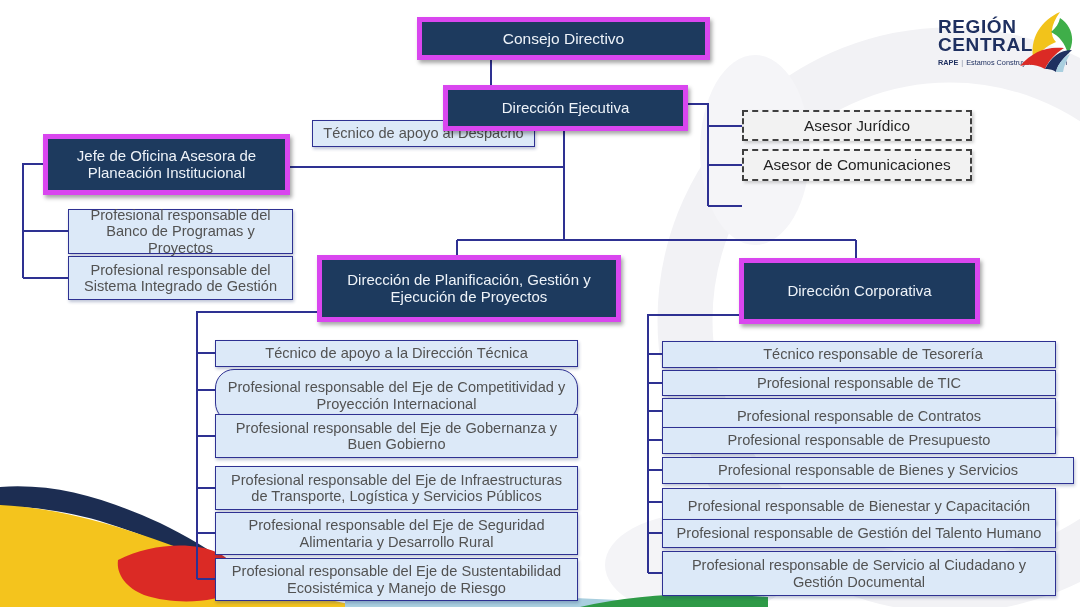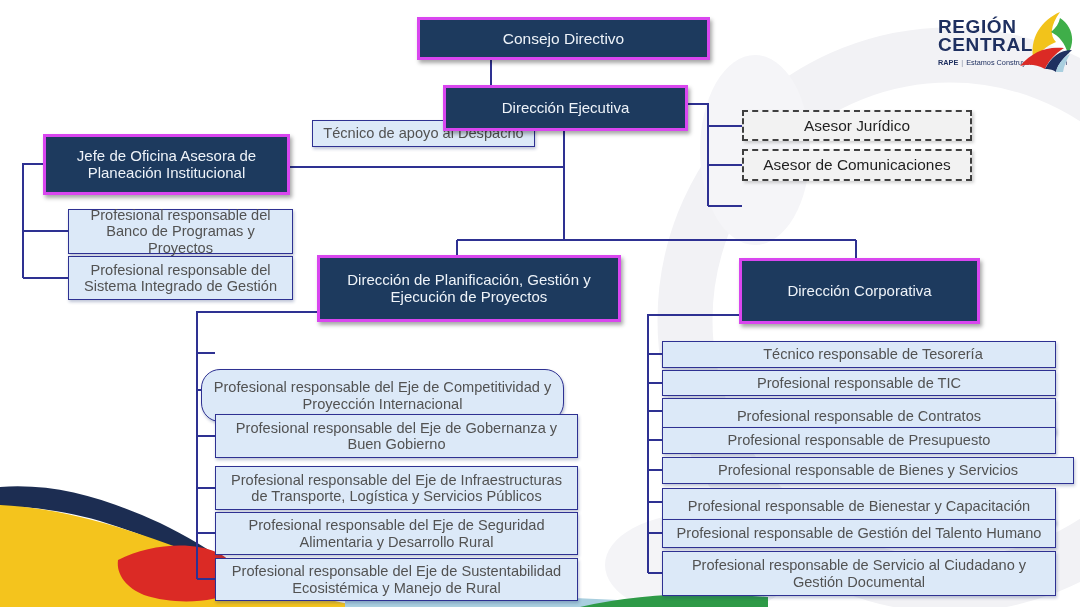--- a/index.html
+++ b/index.html
@@ -10,21 +10,21 @@
   }
   svg.layer{position:absolute;left:0;top:0;width:1080px;height:607px;}
   #watermark{z-index:0;}
   #paint{z-index:1;}
   #connectors{z-index:2;}
   .box{
     position:absolute;display:flex;align-items:center;justify-content:center;
     text-align:center;box-sizing:border-box;line-height:1.13;padding:2px 8px;
   }
   .node{
-    background:#1d3a5e;border:3px solid #d946ef;color:#eef3f9;
+    background:#1d3a5e;border:5px solid #d946ef;color:#eef3f9;
     font-size:15px;z-index:4;box-shadow:2px 3px 4px rgba(0,0,0,.35);
   }
   .role{
     background:#dce9f8;border:1.6px solid #2e3192;color:#525252;
     font-size:14.6px;z-index:3;box-shadow:1px 2px 3px rgba(40,60,120,.3);
   }
   .advisor{
     background:#f2f2f2;border:2px dashed #3f3f3f;color:#1f1f1f;
     font-size:15.4px;z-index:3;box-shadow:2px 2px 3px rgba(0,0,0,.18);
   }
@@ -89,25 +89,26 @@
   <div class="box role" style="left:312px;top:120px;width:223px;height:27px;z-index:3;">Técnico de apoyo al Despacho</div>
 
   <div class="box advisor" style="left:742px;top:110px;width:230px;height:31px;">Asesor Jurídico</div>
   <div class="box advisor" style="left:742px;top:149px;width:230px;height:32px;">Asesor de Comunicaciones</div>
 
   <div class="box node" style="left:43px;top:134px;width:247px;height:61px;">Jefe de Oficina Asesora de Planeación Institucional</div>
   <div class="box role" style="left:68px;top:209px;width:225px;height:45px;">Profesional responsable del Banco de Programas y Proyectos</div>
   <div class="box role" style="left:68px;top:256px;width:225px;height:44px;">Profesional responsable del Sistema Integrado de Gestión</div>
 
   <div class="box node" style="left:317px;top:255px;width:304px;height:67px;">Dirección de Planificación, Gestión y Ejecución de Proyectos</div>
-  <div class="box role" style="left:201px;top:369px;width:363px;height:53px;border-radius:19px;">Profesional responsable del Eje de Competitividad y Proyección Internacional</div>
+  <div class="box role" style="left:215px;top:340px;width:363px;height:27px;">Técnico de apoyo a la Dirección Técnica</div>
+  <div class="box role" style="left:215px;top:369px;width:363px;height:53px;border-radius:19px;">Profesional responsable del Eje de Competitividad y Proyección Internacional</div>
   <div class="box role" style="left:215px;top:414px;width:363px;height:44px;">Profesional responsable del Eje de Gobernanza y Buen Gobierno</div>
   <div class="box role" style="left:215px;top:466px;width:363px;height:44px;">Profesional responsable del Eje de Infraestructuras de Transporte, Logística y Servicios Públicos</div>
   <div class="box role" style="left:215px;top:512px;width:363px;height:43px;">Profesional responsable del Eje de Seguridad Alimentaria y Desarrollo Rural</div>
-  <div class="box role" style="left:215px;top:558px;width:363px;height:43px;">Profesional responsable del Eje de Sustentabilidad Ecosistémica y Manejo de Rural</div>
+  <div class="box role" style="left:215px;top:558px;width:363px;height:43px;">Profesional responsable del Eje de Sustentabilidad Ecosistémica y Manejo de Riesgo</div>
 
   <div class="box node" style="left:739px;top:258px;width:241px;height:66px;">Dirección Corporativa</div>
   <div class="box role" style="left:662px;top:341px;width:394px;height:27px;padding-left:36px;">Técnico responsable de Tesorería</div>
   <div class="box role" style="left:662px;top:370px;width:394px;height:26px;">Profesional responsable de TIC</div>
   <div class="box role" style="left:662px;top:398px;width:394px;height:36px;">Profesional responsable de Contratos</div>
   <div class="box role" style="left:662px;top:427px;width:394px;height:27px;">Profesional responsable de Presupuesto</div>
   <div class="box role" style="left:662px;top:457px;width:412px;height:27px;">Profesional responsable de Bienes y Servicios</div>
   <div class="box role" style="left:662px;top:488px;width:394px;height:36px;">Profesional responsable de Bienestar y Capacitación</div>
   <div class="box role" style="left:662px;top:519px;width:394px;height:29px;">Profesional responsable de Gestión del Talento Humano</div>
   <div class="box role" style="left:662px;top:551px;width:394px;height:45px;">Profesional responsable de Servicio al Ciudadano y Gestión Documental</div>

